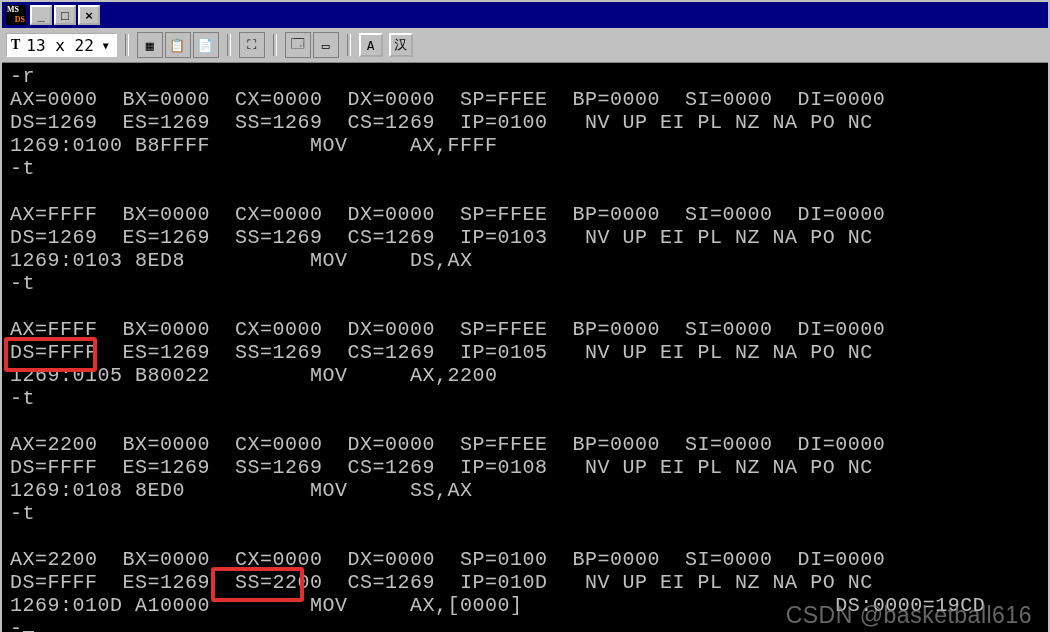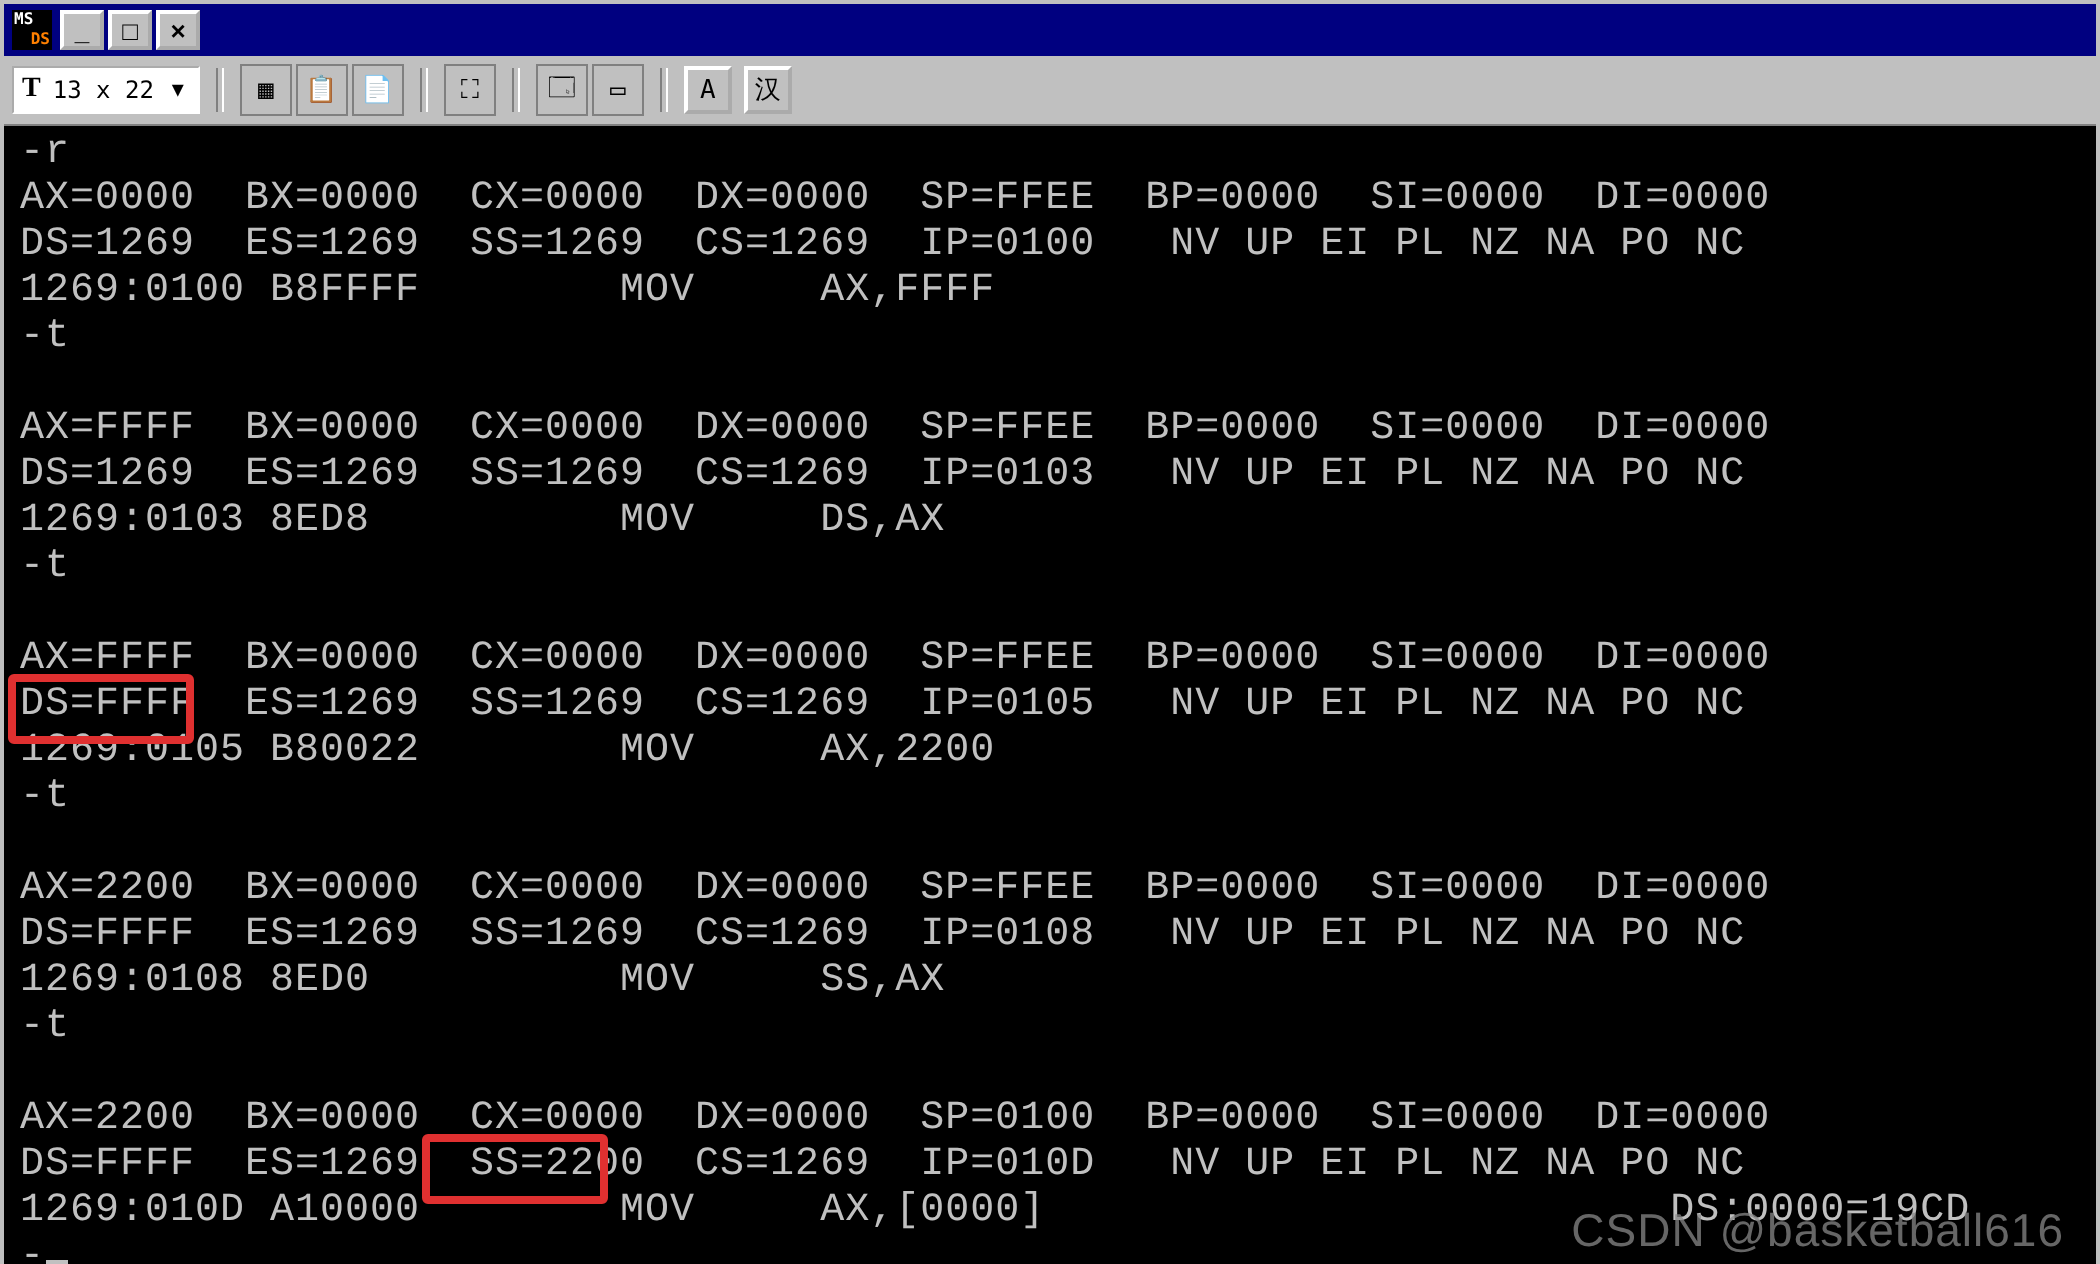--- a/index.html
+++ b/index.html
@@ -33,20 +33,21 @@
     height: 20px;
     margin: 0 4px;
     background: #000;
     position: relative;
     display: flex;
     align-items: center;
     justify-content: center;
     font-size: 8px;
     line-height: 8px;
     font-weight: bold;
+    font-family: Liberation Serif, serif;
   }
   .appicon .ms { color: #fff; position: absolute; top: 1px; left: 1px; }
   .appicon .ds { color: #ff8000; position: absolute; bottom: 1px; right: 1px; }
   .titlebar .title { flex: 1; letter-spacing: 1px; }
   .winbtns { display: flex; margin-right: 2px; gap: 2px;}
   .winbtn {
     width: 22px; height: 20px;
     background: #c0c0c0;
     border: 2px outset #fff;
     box-sizing: border-box;
@@ -74,21 +75,21 @@
   }
   .tb-btn.raised { border: 2px outset #fff; box-sizing: border-box;}
   .fontbox {
     display: flex; align-items: center;
     border: 1px inset #fff;
     background: #fff;
     height: 22px;
     padding: 0 2px;
   }
   .fontbox .ficon { font-family: "Times New Roman", serif; font-weight: bold; font-size: 14px; padding: 0 2px;}
-  .fontbox .ftext { font-family: monospace; font-size: 12px; padding: 0 4px;}
+  .fontbox .ftext { font-family: monospace; font-size: 16px; padding: 0 4px;}
   .fontbox .fdrop { width: 16px; text-align: center; font-size: 10px; color: #000;}
   .terminal {
     background: #000;
     color: #c0c0c0;
     font-family: "Consolas", "Courier New", monospace;
     font-size: 20px;
     line-height: 23px;
     padding: 2px 8px;
     height: calc(100% - 56px);
     position: relative;

